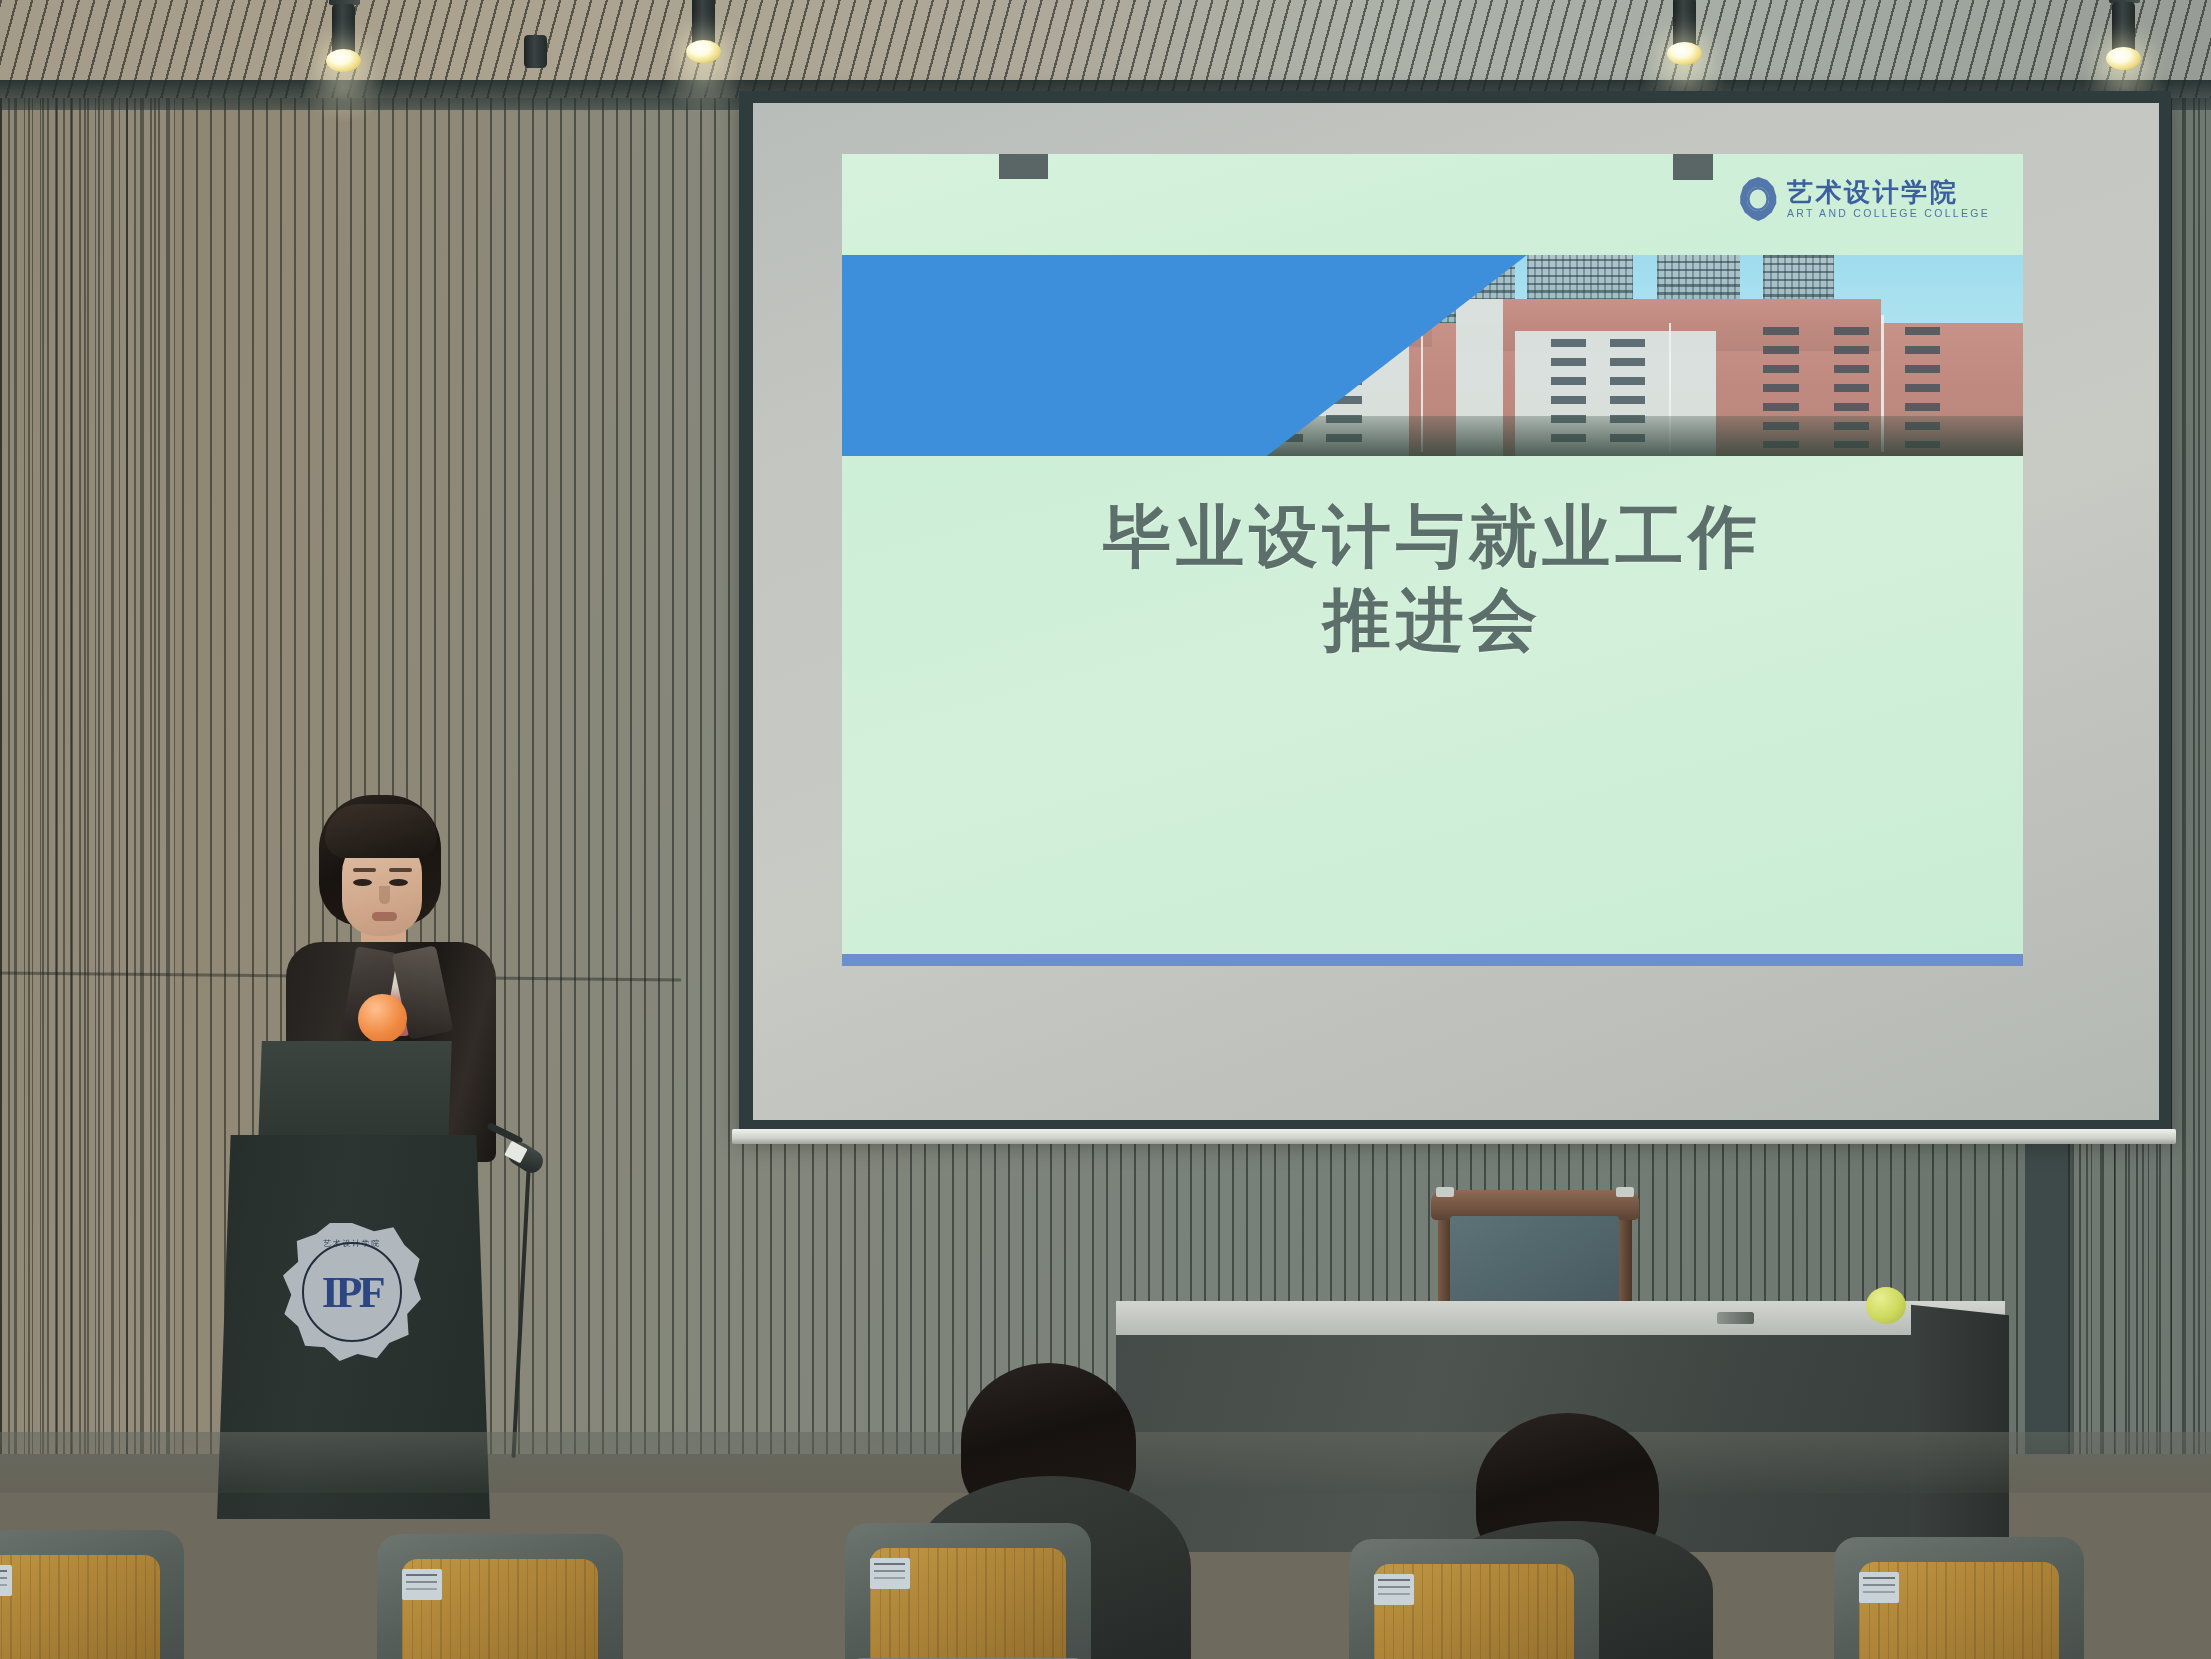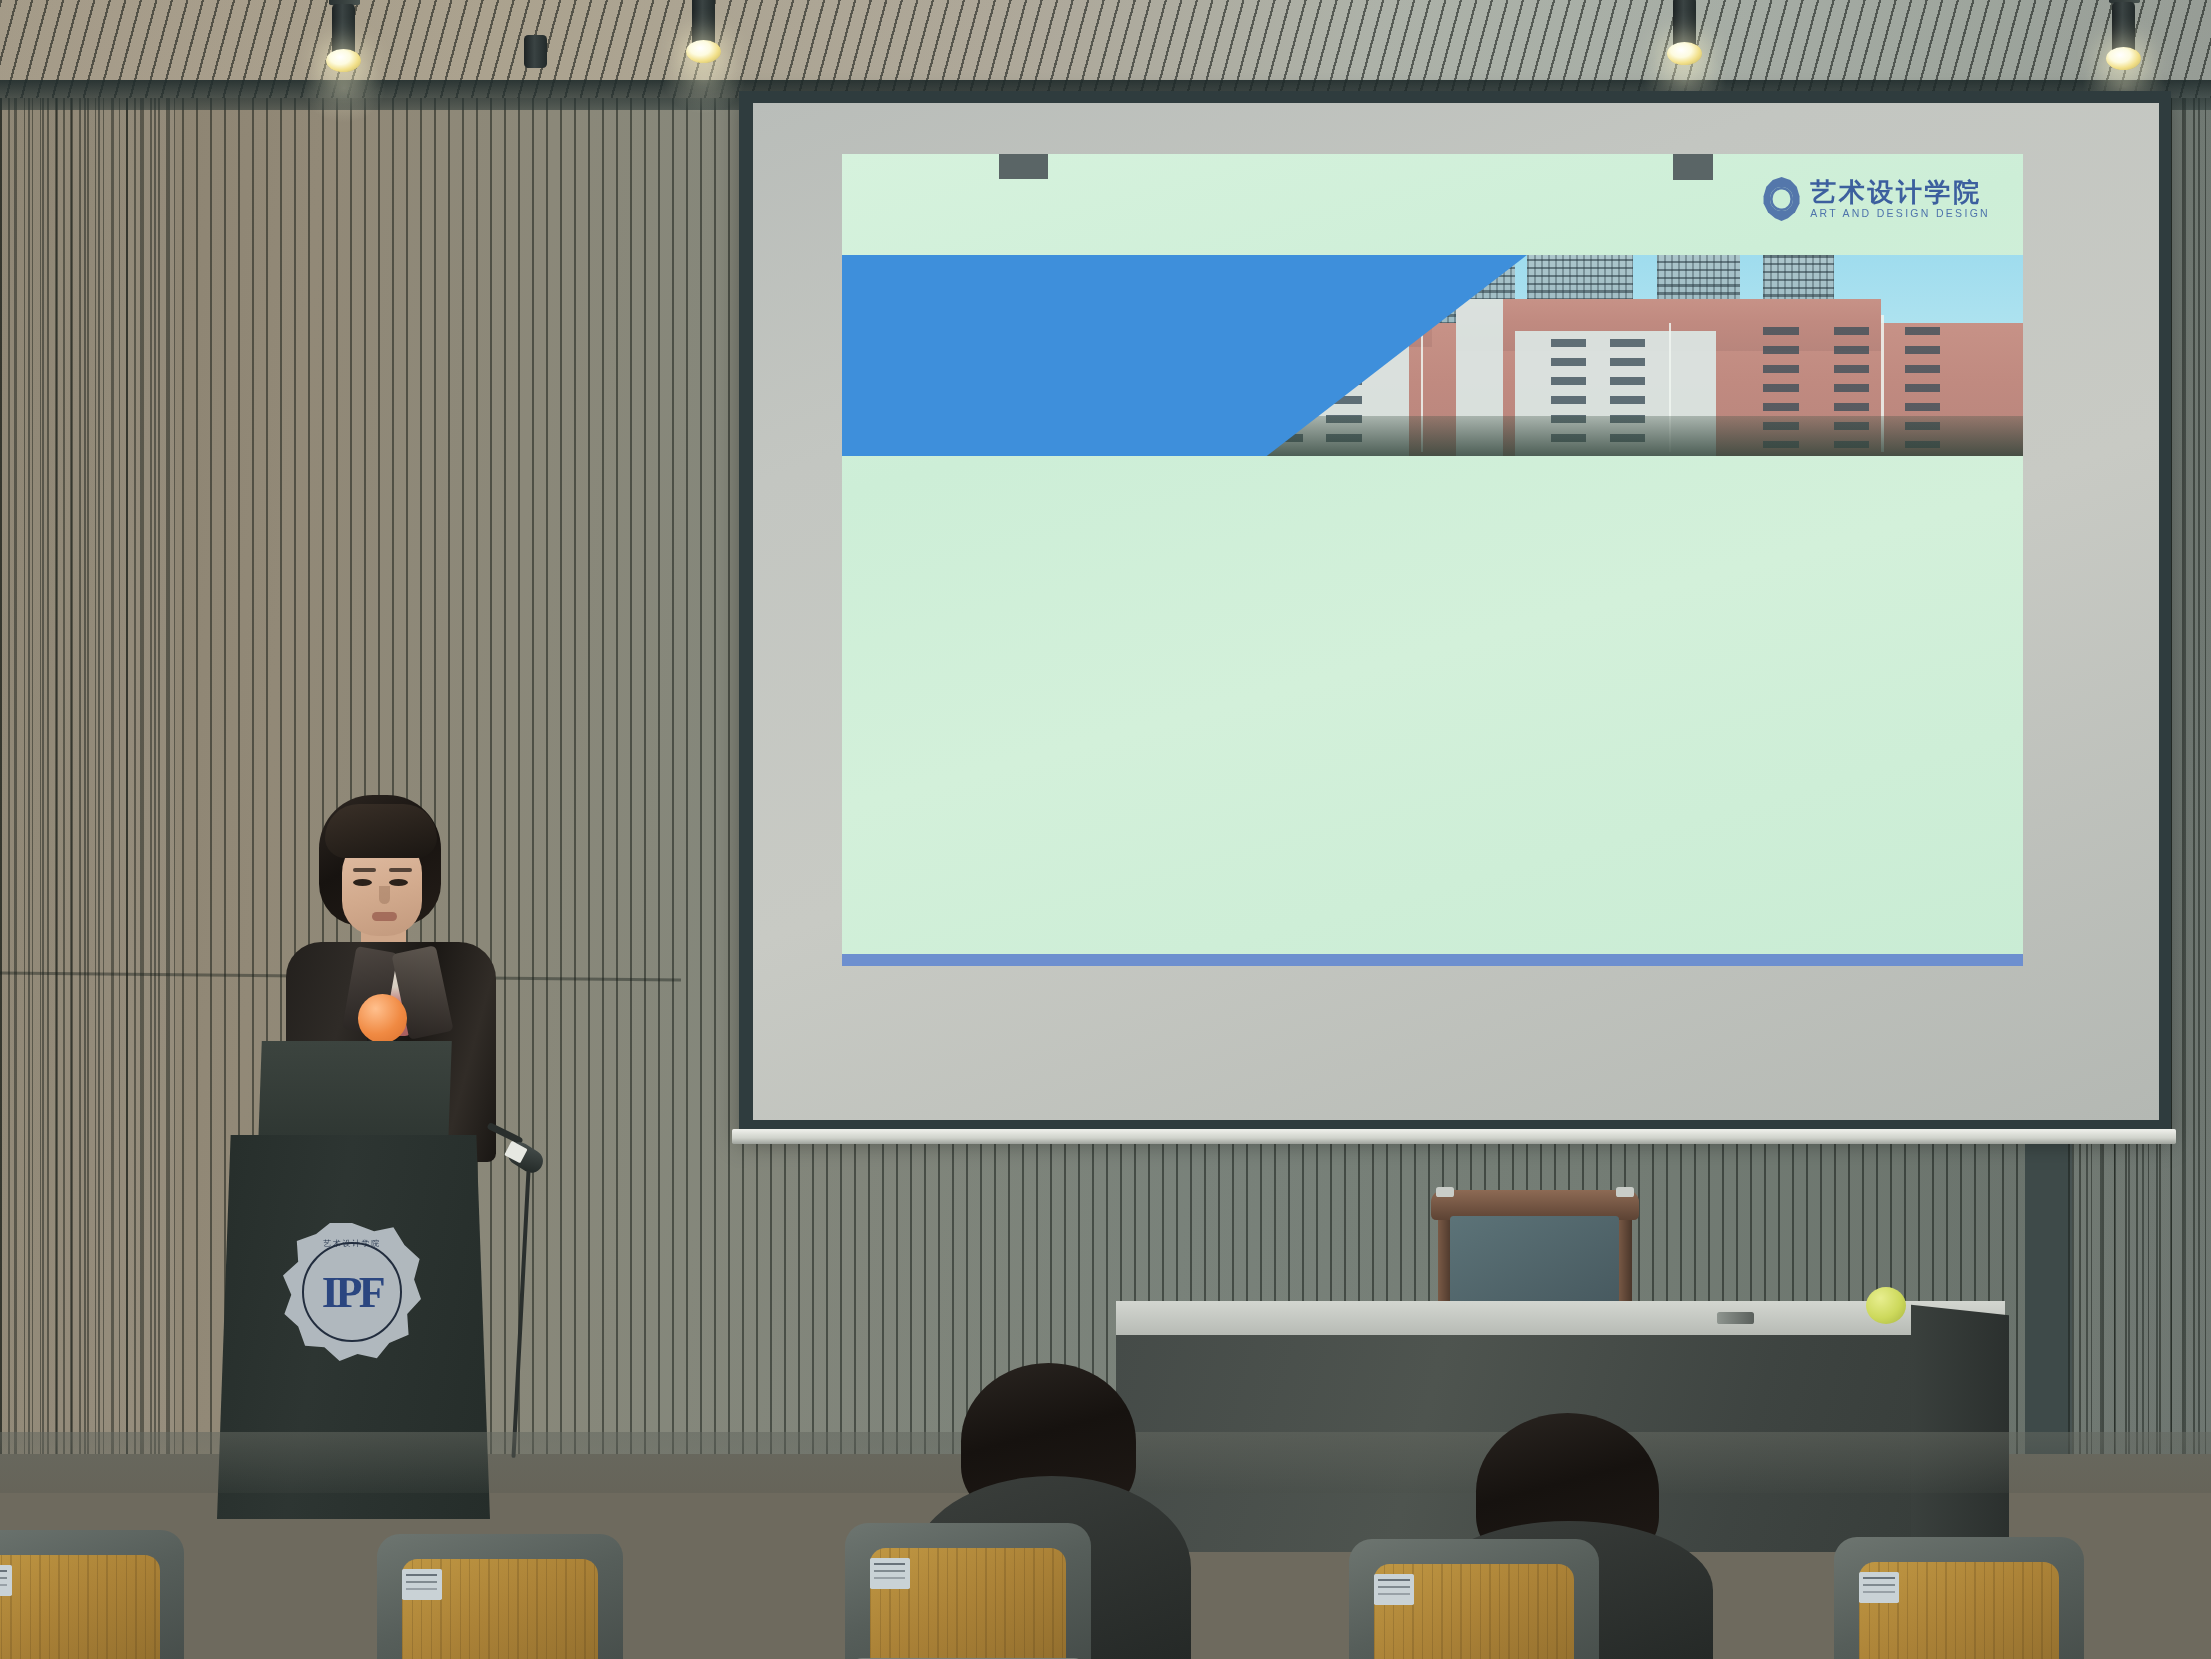--- a/index.html
+++ b/index.html
@@ -596,24 +596,28 @@
         <div id="photo-trees"></div>
         <div id="photo-tree-left"></div>
 
         <div id="photo-blue-wedge"></div>
       </div>
 
       <div id="slide-logo" style="right:33px; top:23px;">
         <div class="crest"></div>
         <div class="names">
           <div id="logo-cn">艺术设计学院</div>
-          <div id="logo-en">ART AND DESIGN DESIGN</div>
+          <div id="logo-en">ART AND COLLEGE COLLEGE</div>
         </div>
       </div>
 
+      <div id="slide-title" style="top:342px;">
+        <div>毕业设计与就业工作</div>
+        <div>推进会</div>
+      </div>
 
 
       <div id="slide-bottom-band"></div>
     </div>
   </div>
 
   <div id="chair-back">
     <div class="post-l"></div>
     <div class="post-r"></div>
     <div class="crest"></div>

